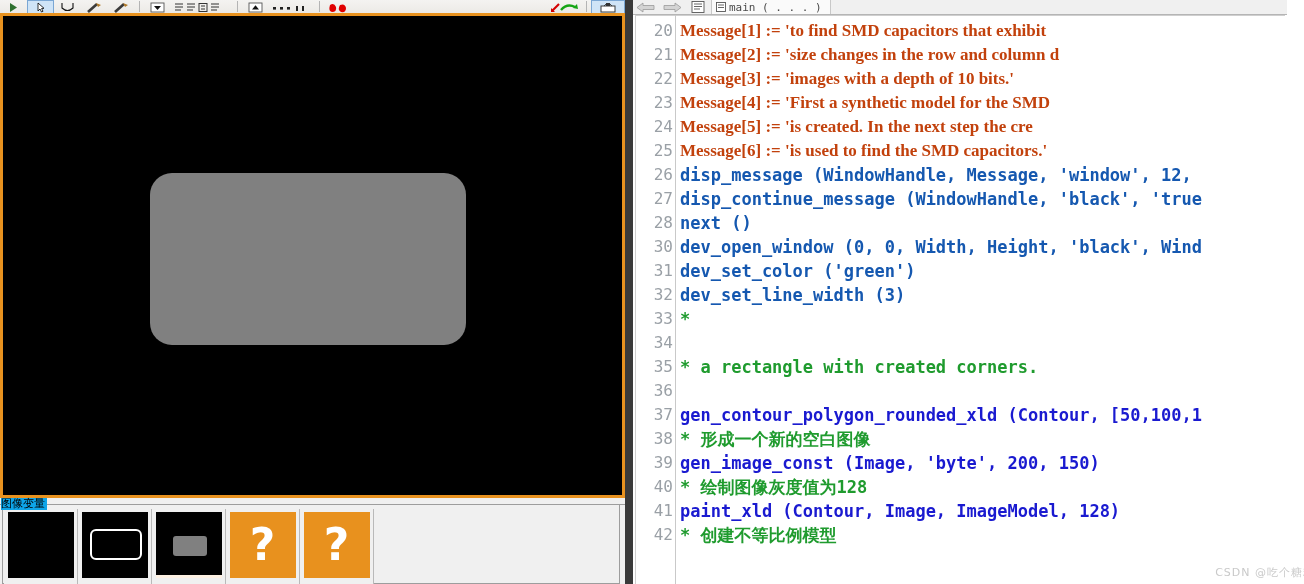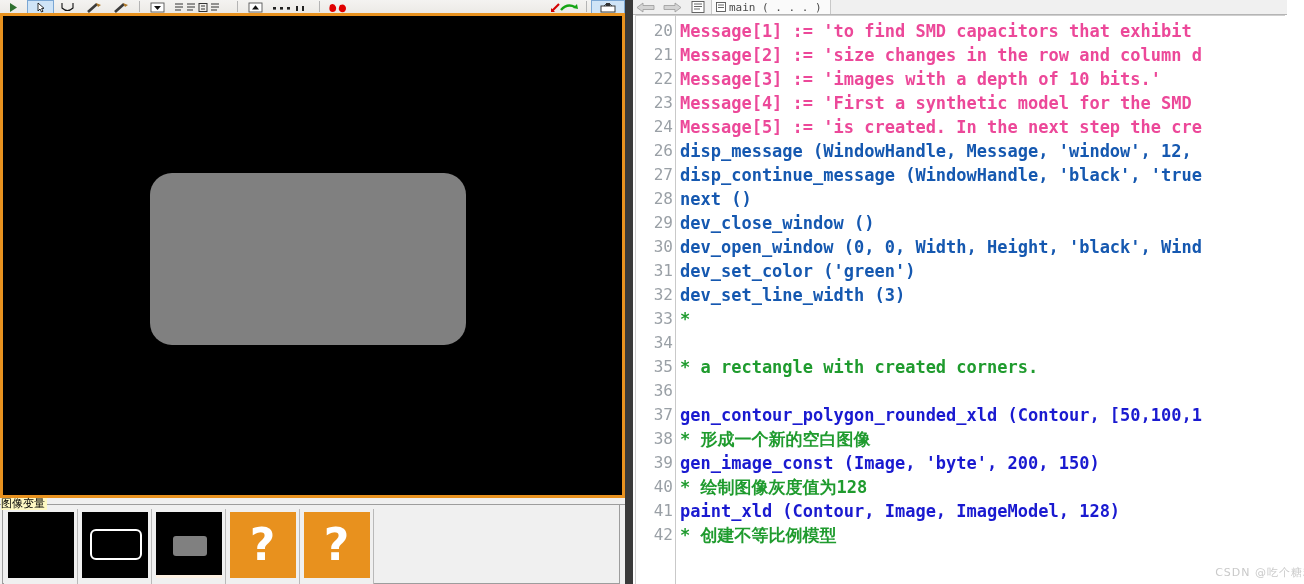--- a/index.html
+++ b/index.html
@@ -52,21 +52,21 @@
 
   
   #var-label-bar{
     position:absolute;left:0;top:498px;width:625px;height:12px;
     background:#f0f0f0;
   }
   #var-label{
     position:absolute;left:1px;top:498px;height:12px;
     font-size:11px;color:#000;line-height:12px;
     font-family:"DejaVu Sans",sans-serif;
-    background:#fef9c3;padding-right:2px;z-index:3;white-space:nowrap;
+    background:#0ea5e9;padding-right:2px;z-index:3;white-space:nowrap;
   }
   #var-group-line{
     position:absolute;left:0px;top:504px;width:625px;height:1px;
     background:#9d9d9d;z-index:1;
   }
   #var-panel{
     position:absolute;left:2px;top:505px;width:618px;height:79px;
     box-sizing:border-box;
     border:1px solid #9d9d9d;border-top:none;
     background:#f0f0f0;
@@ -141,21 +141,21 @@
     font-family:"DejaVu Sans Mono",monospace;font-size:17px;
     white-space:pre;
   }
   .lnum{
     position:absolute;left:0;width:38px;text-align:right;
     color:#9aa0a6;font-size:16px;font-family:"DejaVu Sans Mono",monospace;
   }
   .ctext{
     position:absolute;left:45px;white-space:pre;font-weight:bold;
   }
-  .c-str   {color:#ec4899;}
+  .c-str   {color:#c2410c;font-family:Liberation Serif, serif;}
   .c-fn    {color:#1558b0;}
   .c-com   {color:#1f9b2e;font-weight:bold;}
   .c-blue  {color:#1a1ad0;}
   #watermark{
     position:absolute;right:8px;bottom:4px;
     color:#c9c9c9;font-size:11px;
     font-family:"DejaVu Sans",sans-serif;
     letter-spacing:1px;white-space:nowrap;
   }
 </style>
@@ -331,24 +331,24 @@
 
     <div id="code-area"></div>
     <div id="gutter-line"></div>
 
     <div id="code-lines" style="position:absolute;left:2px;top:19px;width:650px;">
         <div class="cline"><span class="lnum">20</span><span class="ctext c-str">Message[1] := 'to find SMD capacitors that exhibit</span></div>
         <div class="cline"><span class="lnum">21</span><span class="ctext c-str">Message[2] := 'size changes in the row and column d</span></div>
         <div class="cline"><span class="lnum">22</span><span class="ctext c-str">Message[3] := 'images with a depth of 10 bits.'</span></div>
         <div class="cline"><span class="lnum">23</span><span class="ctext c-str">Message[4] := 'First a synthetic model for the SMD</span></div>
         <div class="cline"><span class="lnum">24</span><span class="ctext c-str">Message[5] := 'is created. In the next step the cre</span></div>
+        <div class="cline"><span class="lnum">25</span><span class="ctext c-str">Message[6] := 'is used to find the SMD capacitors.'</span></div>
         <div class="cline"><span class="lnum">26</span><span class="ctext c-fn">disp_message (WindowHandle, Message, 'window', 12,</span></div>
         <div class="cline"><span class="lnum">27</span><span class="ctext c-fn">disp_continue_message (WindowHandle, 'black', 'true</span></div>
         <div class="cline"><span class="lnum">28</span><span class="ctext c-fn">next ()</span></div>
-        <div class="cline"><span class="lnum">29</span><span class="ctext c-fn">dev_close_window ()</span></div>
         <div class="cline"><span class="lnum">30</span><span class="ctext c-fn">dev_open_window (0, 0, Width, Height, 'black', Wind</span></div>
         <div class="cline"><span class="lnum">31</span><span class="ctext c-fn">dev_set_color ('green')</span></div>
         <div class="cline"><span class="lnum">32</span><span class="ctext c-fn">dev_set_line_width (3)</span></div>
         <div class="cline"><span class="lnum">33</span><span class="ctext c-com">*</span></div>
         <div class="cline"><span class="lnum">34</span></div>
         <div class="cline"><span class="lnum">35</span><span class="ctext c-com">* a rectangle with created corners.</span></div>
         <div class="cline"><span class="lnum">36</span></div>
         <div class="cline"><span class="lnum">37</span><span class="ctext c-blue">gen_contour_polygon_rounded_xld (Contour, [50,100,1</span></div>
         <div class="cline"><span class="lnum">38</span><span class="ctext c-com">* 形成一个新的空白图像</span></div>
         <div class="cline"><span class="lnum">39</span><span class="ctext c-blue">gen_image_const (Image, 'byte', 200, 150)</span></div>

